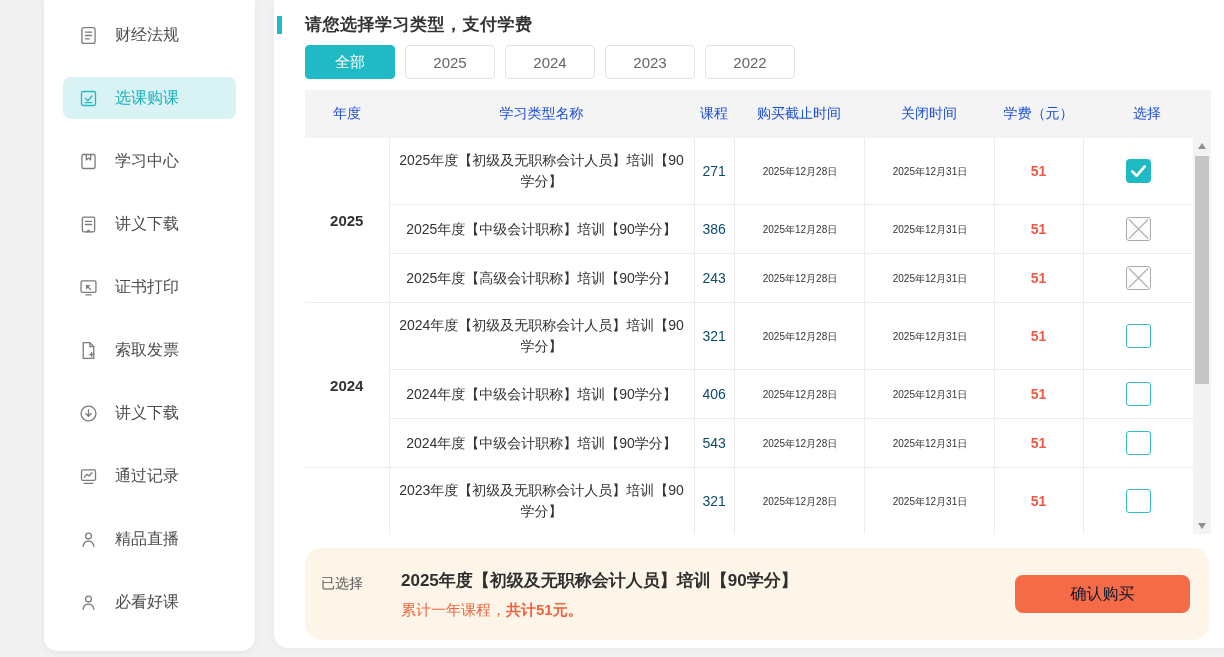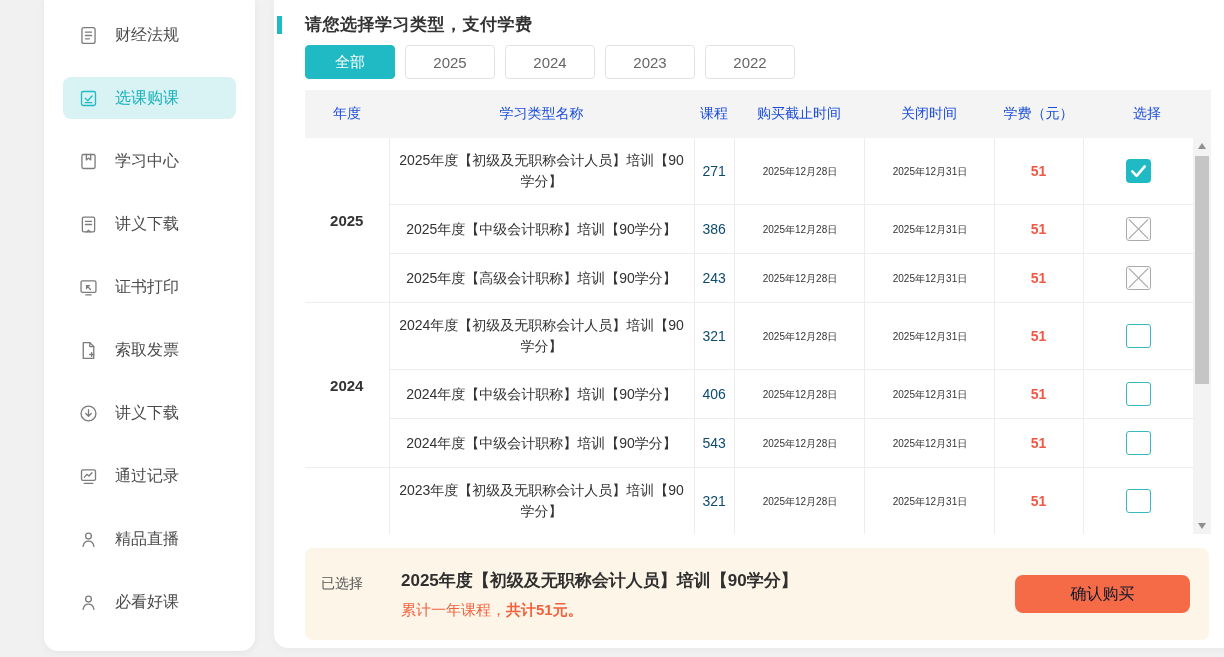--- a/index.html
+++ b/index.html
@@ -76,21 +76,21 @@
   .sb-arrow{position:absolute;left:0;width:18px;height:16px;display:flex;align-items:center;justify-content:center;cursor:pointer;}
   .sb-arrow.up{top:0;}
   .sb-arrow.down{bottom:0;}
   .tri-up{width:0;height:0;border-left:4.5px solid transparent;border-right:4.5px solid transparent;border-bottom:6px solid #8f8f8f;}
   .tri-down{width:0;height:0;border-left:4.5px solid transparent;border-right:4.5px solid transparent;border-top:6px solid #8f8f8f;}
   .sb-thumb{position:absolute;left:2px;top:18px;width:14px;height:228px;background:#c5c5c5;cursor:pointer;}
 
   
   .summary{
     position:absolute;left:31px;top:548px;width:904px;height:92px;
-    background:#fdf6e8;border-radius:8px;box-sizing:border-box;padding-left:26px;
+    background:#fdf6e8;border-radius:16px;box-sizing:border-box;padding-left:26px;
   }
   .sum-label{position:absolute;left:16px;top:27px;font-size:14px;color:#555;}
   .sum-course{position:absolute;left:96px;top:21px;font-size:17px;font-weight:bold;color:#2f2f2f;}
   .sum-total{position:absolute;left:96px;top:53px;font-size:15px;color:#f2613d;}
   .sum-total b{font-weight:bold;}
   .confirm-btn{
     position:absolute;right:19px;top:27px;width:175px;height:38px;
     background:#f56b48;border:none;border-radius:8px;color:#0f172a;font-size:16px;
     display:flex;align-items:center;justify-content:center;cursor:pointer;
   }

